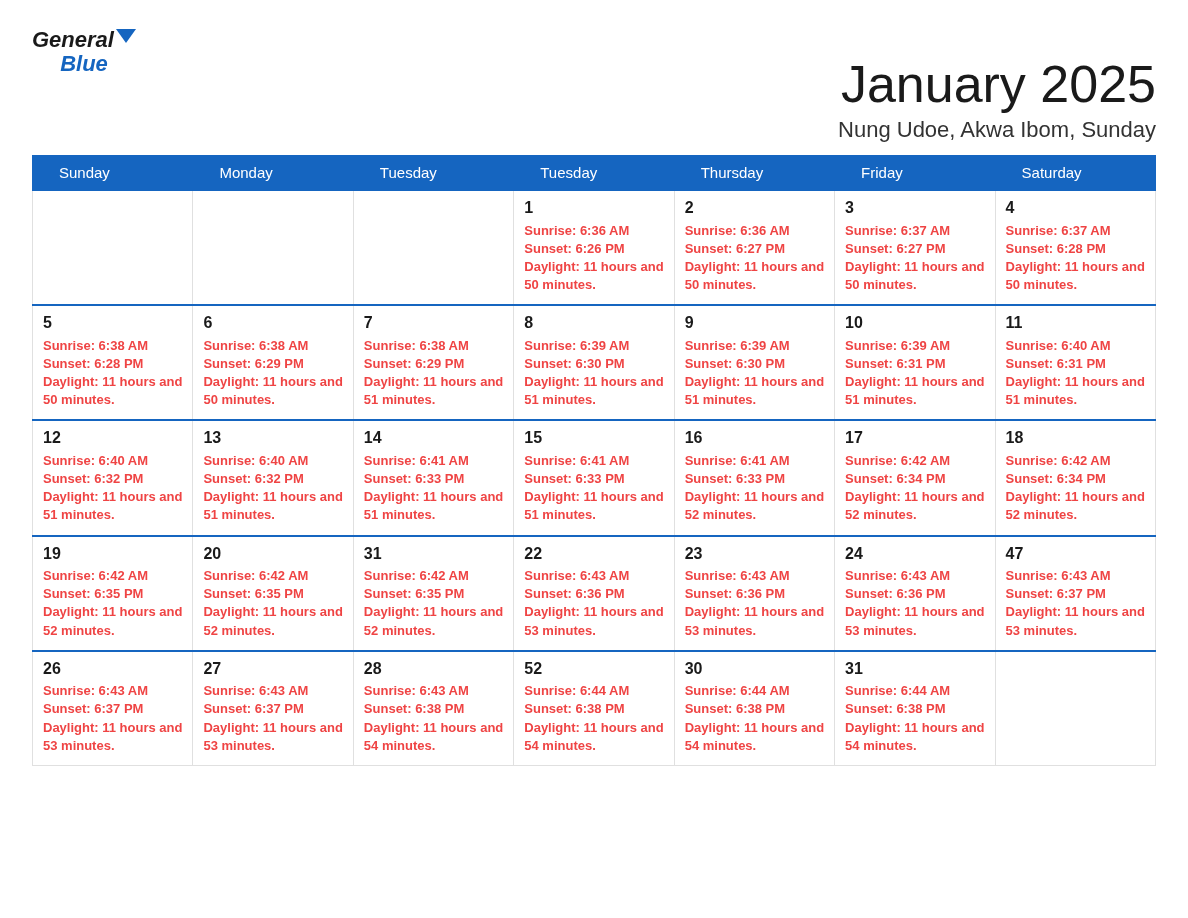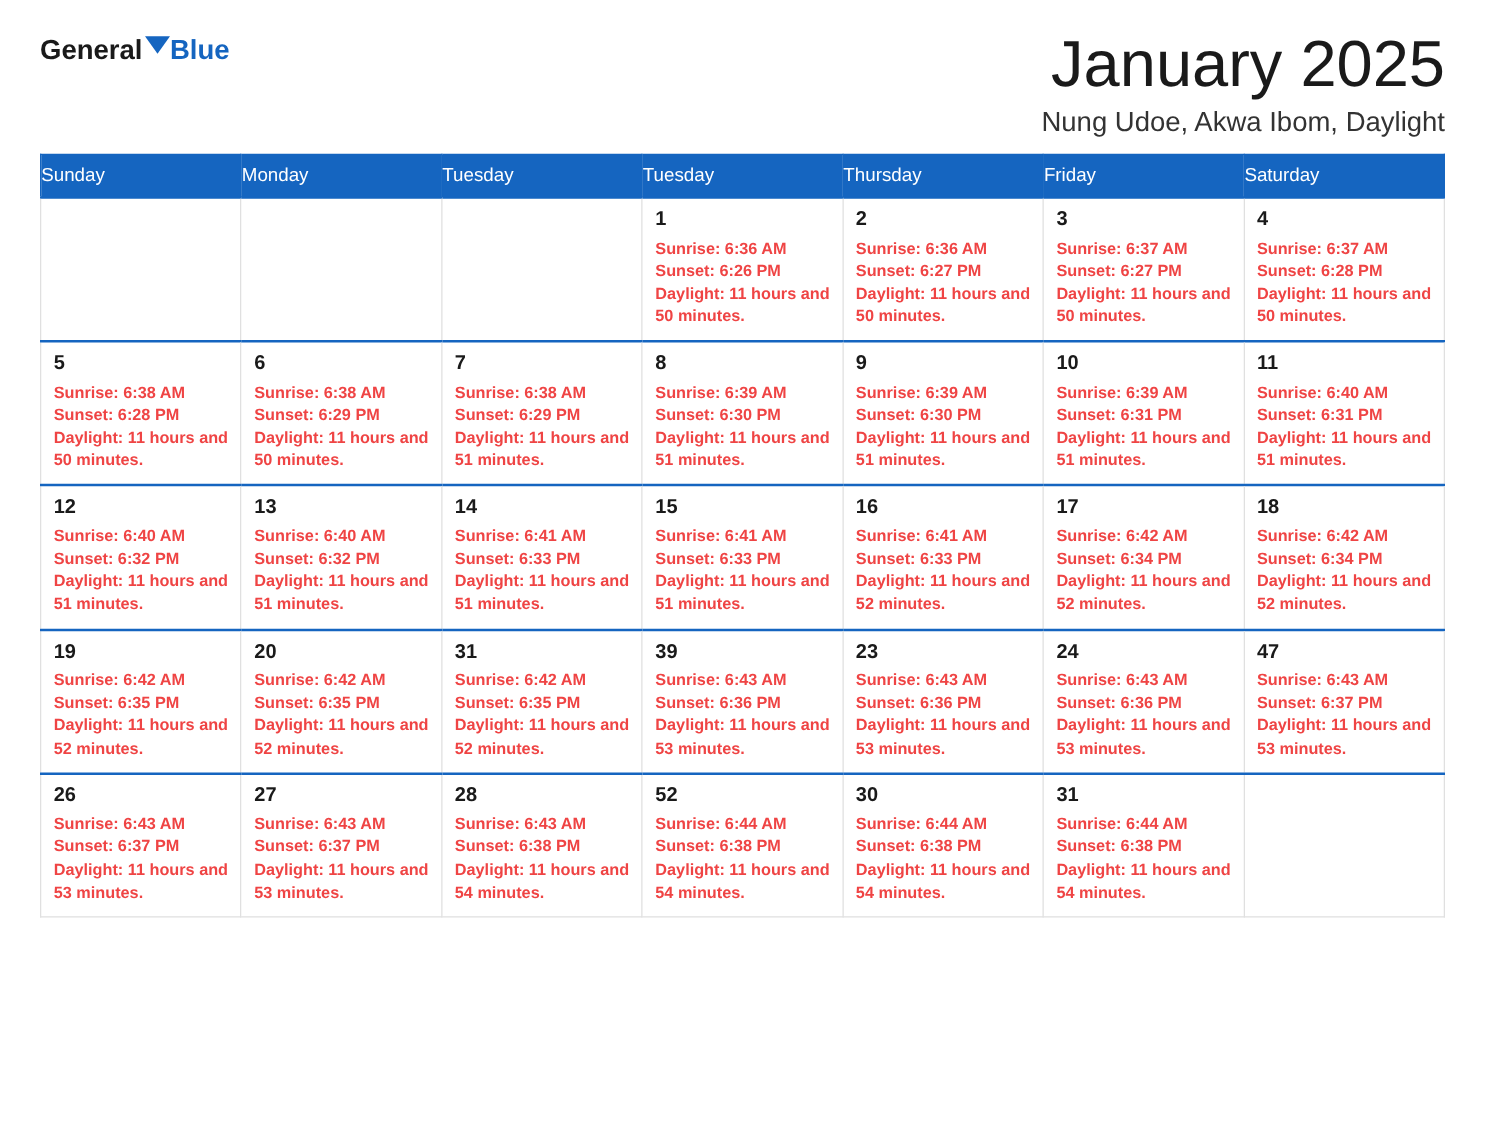--- a/index.html
+++ b/index.html
@@ -11,23 +11,24 @@
       min-height: 918px;
     }
     .header-row {
       display: flex;
       justify-content: space-between;
       align-items: flex-start;
       margin-bottom: 4px;
     }
     .logo {
       display: flex;
-      flex-direction: row;
+      flex-direction: column;
       align-items: center;
       padding-top: 4px;
+      font-style: italic;
     }
     .logo-text {
       font-size: 22px;
       font-weight: bold;
       color: #1a1a1a;
       line-height: 1.1;
     }
     .logo-triangle {
       display: inline-block;
       width: 0;
@@ -41,37 +42,38 @@
       top: -4px;
     }
     .title-block {
       text-align: right;
     }
     .calendar-title {
       font-size: 52px;
       font-weight: normal;
       color: #1a1a1a;
       line-height: 1.1;
+      margin-top: 32px;
     }
     .calendar-subtitle {
       font-size: 22px;
       color: #333;
       margin-top: 4px;
     }
     table {
       width: 100%;
       border-collapse: collapse;
       margin-top: 12px;
       font-size: 13px;
     }
     thead th {
       background-color: #1565c0;
       color: #ffffff;
       text-align: left;
-      padding: 8px 0;
+      padding: 8px 26px;
       font-size: 15px;
       font-weight: normal;
       border: 1px solid #1565c0;
     }
     tbody td {
       vertical-align: top;
       padding: 6px 10px 10px 10px;
       border: 1px solid #ccc;
       width: 14.28%;
       min-height: 100px;
@@ -106,21 +108,21 @@
 <div class="header-row">
   <div class="logo">
     <div style="display:flex;align-items:center;">
       <span class="logo-text">General</span>
       <span class="logo-triangle"></span>
     </div>
     <span class="logo-text" style="color:#1565c0;font-weight:bold;">Blue</span>
   </div>
   <div class="title-block">
     <div class="calendar-title">January 2025</div>
-    <div class="calendar-subtitle">Nung Udoe, Akwa Ibom, Daylight</div>
+    <div class="calendar-subtitle">Nung Udoe, Akwa Ibom, Sunday</div>
   </div>
 </div>
 
 <table>
   <thead>
     <tr>
       <th>Sunday</th>
       <th>Monday</th>
       <th>Tuesday</th>
       <th>Tuesday</th>
@@ -260,21 +262,21 @@
 Sunset: 6:35 PM
 Daylight: 11 hours and 52 minutes.</div>
         </td>
         <td>
           <span class="day-number">31</span>
           <div class="day-info" style="white-space: pre-line;">Sunrise: 6:42 AM
 Sunset: 6:35 PM
 Daylight: 11 hours and 52 minutes.</div>
         </td>
         <td>
-          <span class="day-number">39</span>
+          <span class="day-number">22</span>
           <div class="day-info" style="white-space: pre-line;">Sunrise: 6:43 AM
 Sunset: 6:36 PM
 Daylight: 11 hours and 53 minutes.</div>
         </td>
         <td>
           <span class="day-number">23</span>
           <div class="day-info" style="white-space: pre-line;">Sunrise: 6:43 AM
 Sunset: 6:36 PM
 Daylight: 11 hours and 53 minutes.</div>
         </td>

